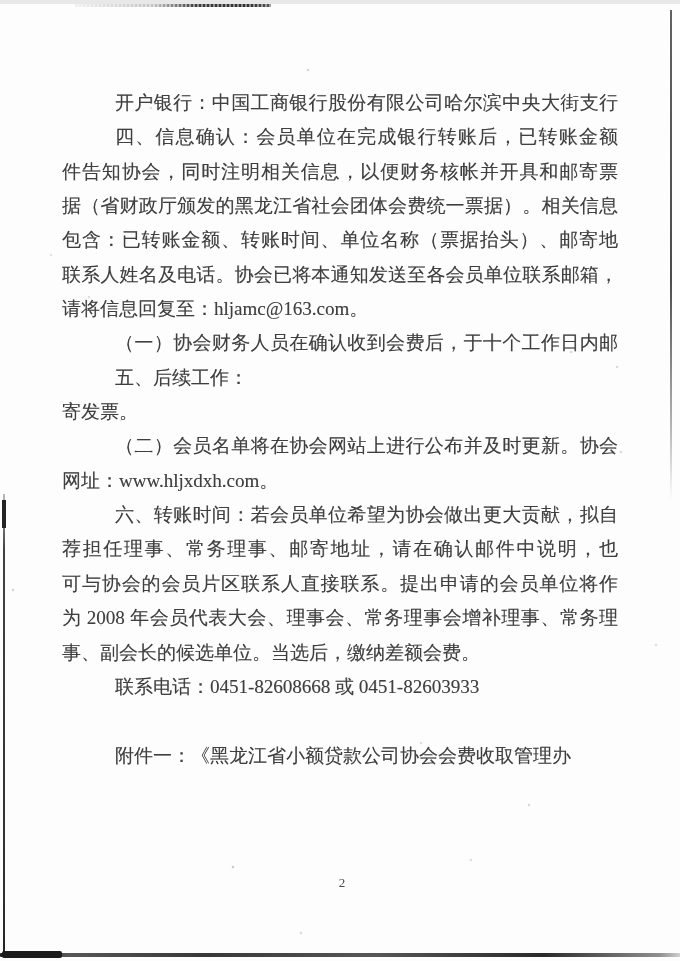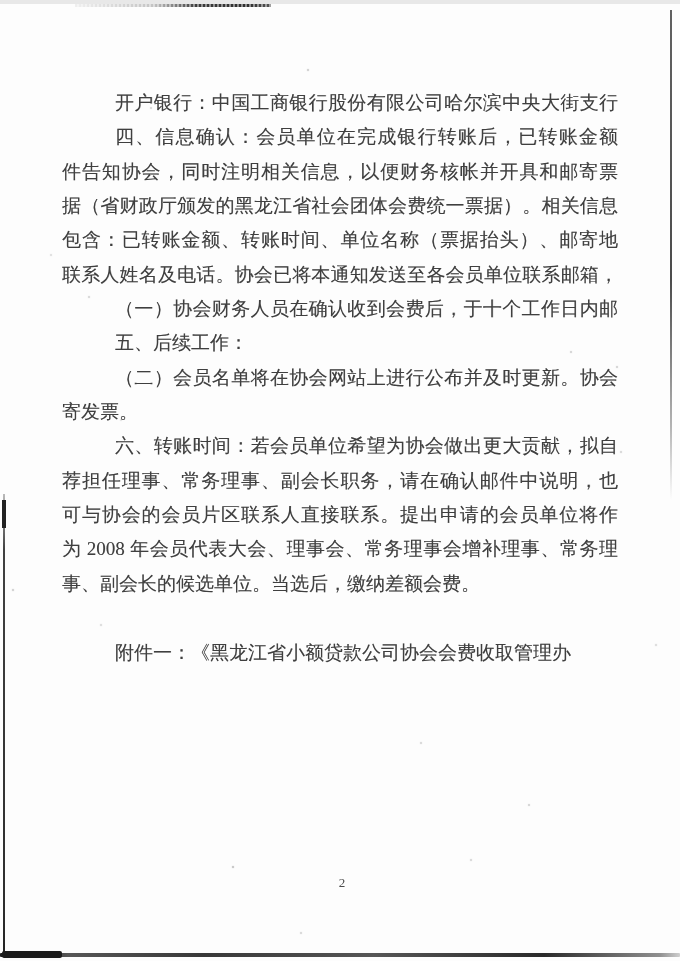--- a/index.html
+++ b/index.html
@@ -128,28 +128,31 @@
   <div class="noise"></div>
 
   <div class="text-area">
 
   <div class="line indent fill">开户银行：中国工商银行股份有限公司哈尔滨中央大街支行</div>
       <div class="line indent fill">四、信息确认：会员单位在完成银行转账后，已转账金额</div>
       <div class="line fill">件告知协会，同时注明相关信息，以便财务核帐并开具和邮寄票</div>
       <div class="line fill">据（省财政厅颁发的黑龙江省社会团体会费统一票据）。相关信息</div>
       <div class="line fill">包含：已转账金额、转账时间、单位名称（票据抬头）、邮寄地址、</div>
       <div class="line fill">联系人姓名及电话。协会已将本通知发送至各会员单位联系邮箱，</div>
+      <div class="line">请将信息回复至：hljamc@163.com。</div>
       <div class="line indent fill">（一）协会财务人员在确认收到会费后，于十个工作日内邮</div>
       <div class="line indent">五、后续工作：</div>
+      <div class="line">寄发票。</div>
       <div class="line indent fill">（二）会员名单将在协会网站上进行公布并及时更新。协会</div>
-      <div class="line">寄发票。</div>
+      <div class="line">网址：www.hljxdxh.com。</div>
       <div class="line indent fill">六、转账时间：若会员单位希望为协会做出更大贡献，拟自</div>
-      <div class="line fill">荐担任理事、常务理事、副会长职务，请在确认邮件中说明，也</div>
+      <div class="line fill">荐担任理事、常务理事、邮寄地址，请在确认邮件中说明，也</div>
       <div class="line fill">可与协会的会员片区联系人直接联系。提出申请的会员单位将作</div>
       <div class="line fill">为 2008 年会员代表大会、理事会、常务理事会增补理事、常务理</div>
       <div class="line">事、副会长的候选单位。当选后，缴纳差额会费。</div>
+      <div class="line indent">联系电话：0451-82608668 或 0451-82603933</div>
       <div class="line blank"></div>
       <div class="line indent">附件一：《黑龙江省小额贷款公司协会会费收取管理办法》。</div>
     </div>
 
   <div class="page-number">2</div>
 
 </div>
 
 </body></html>

